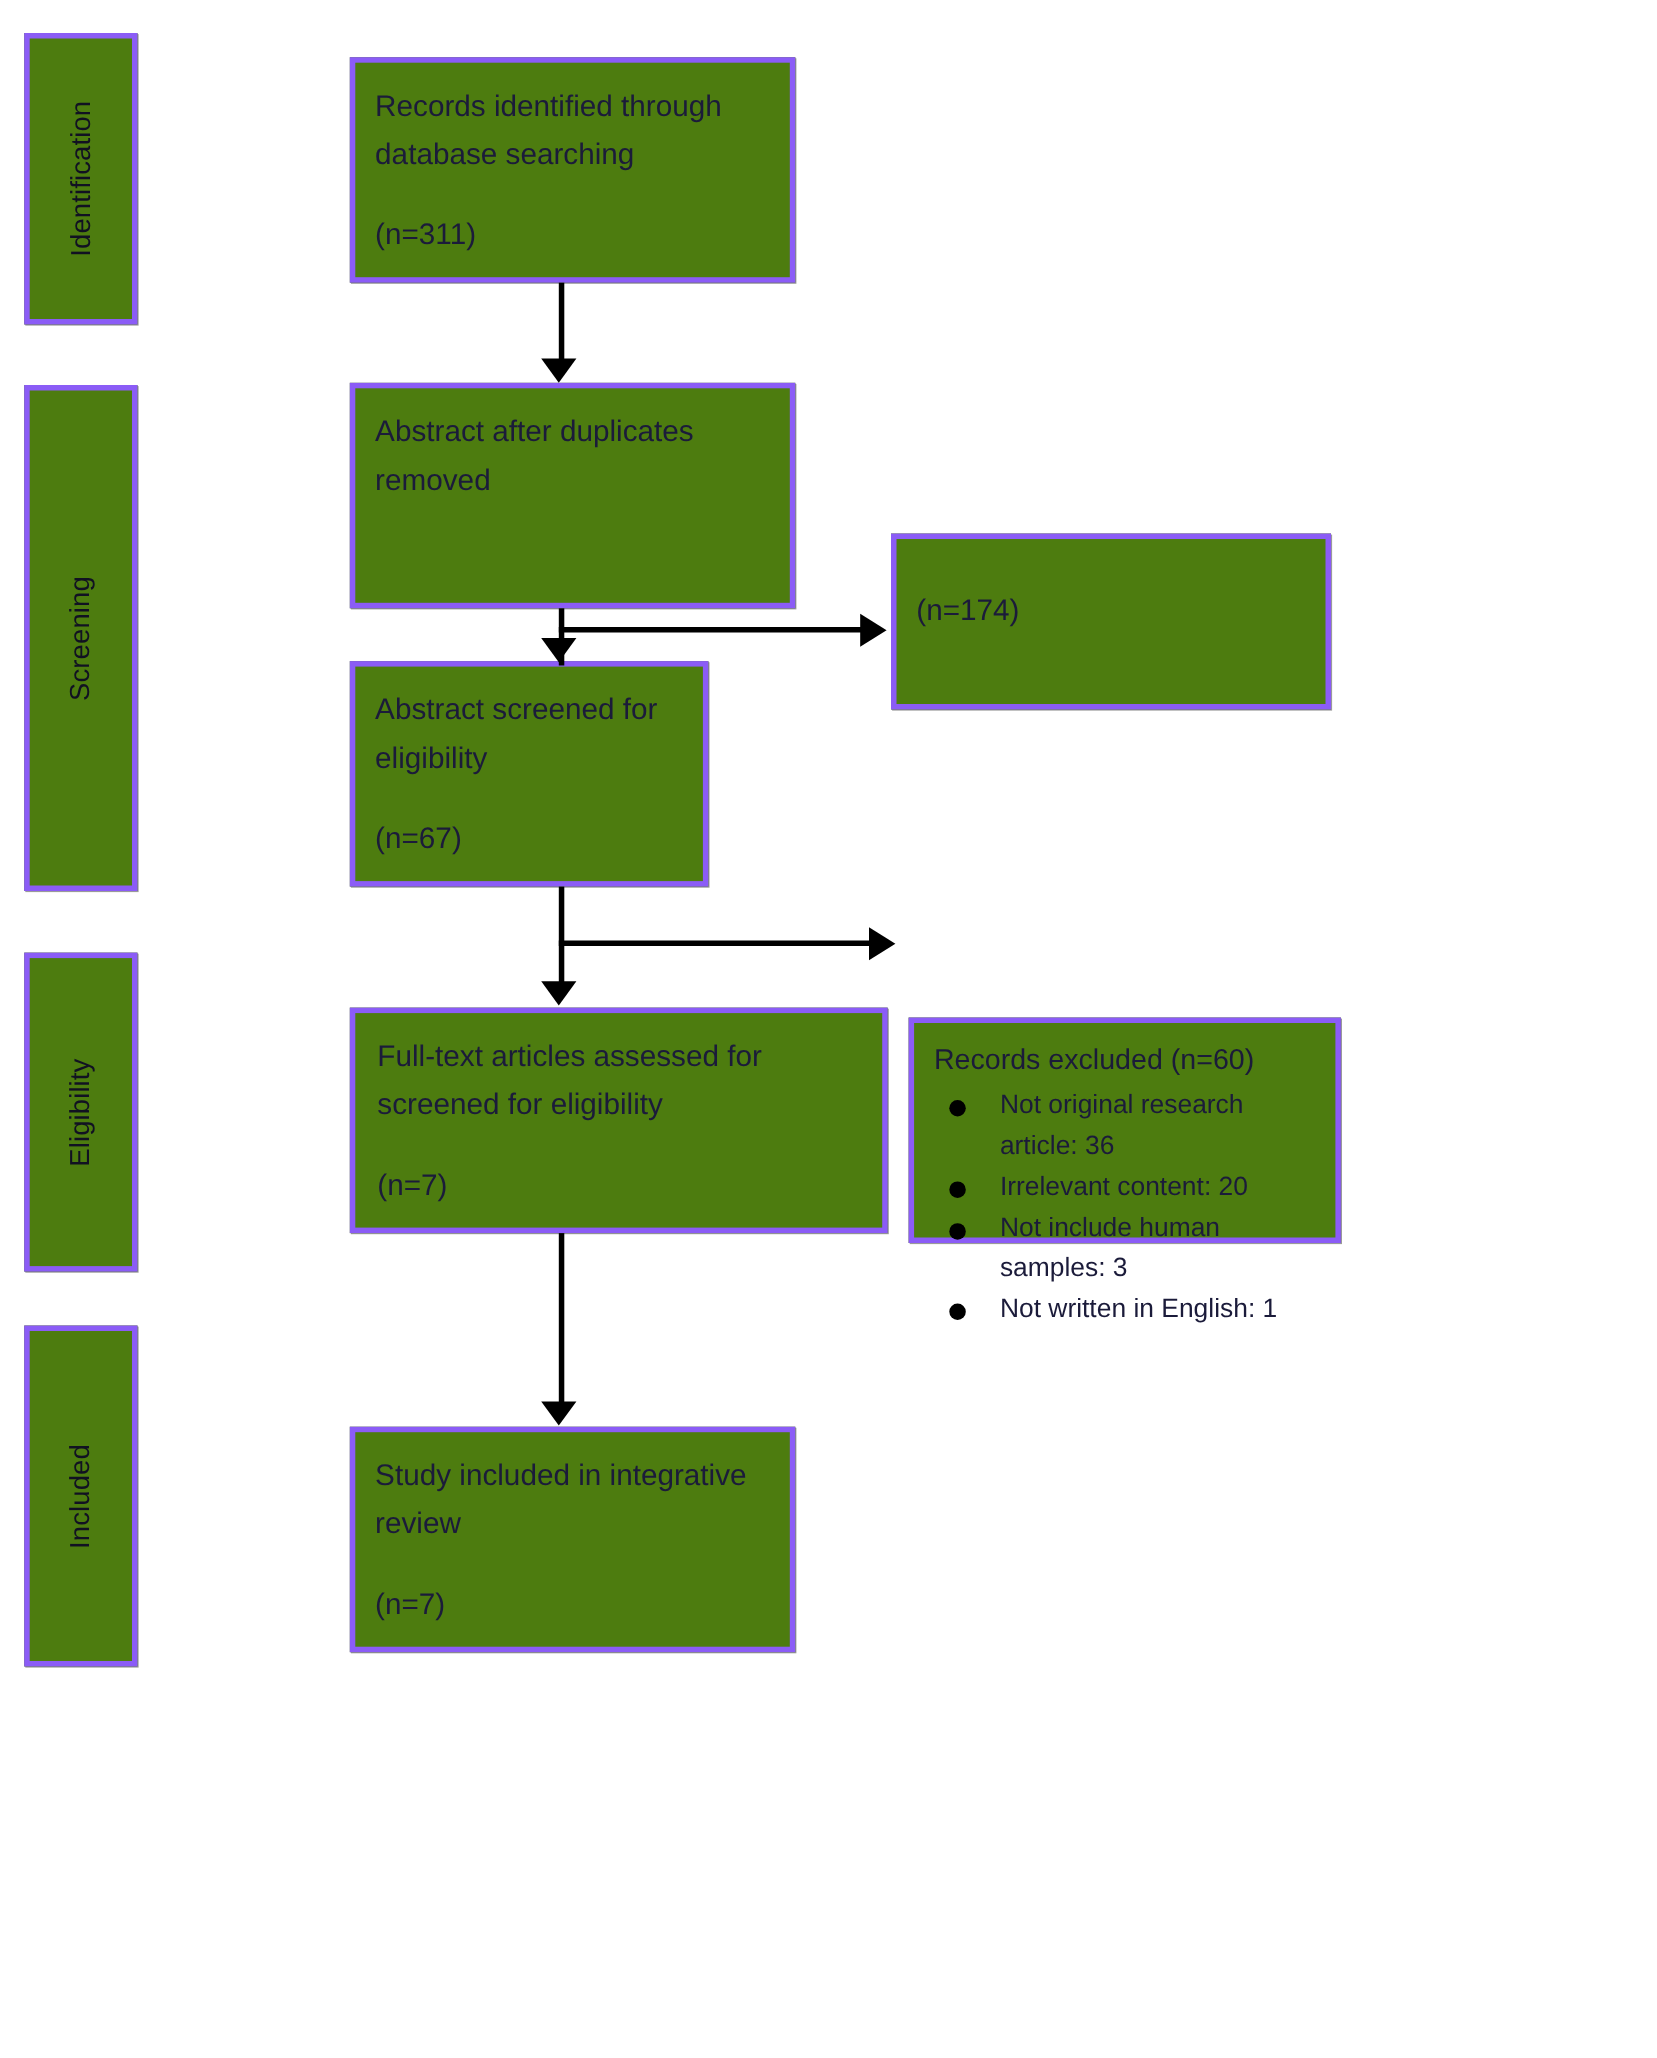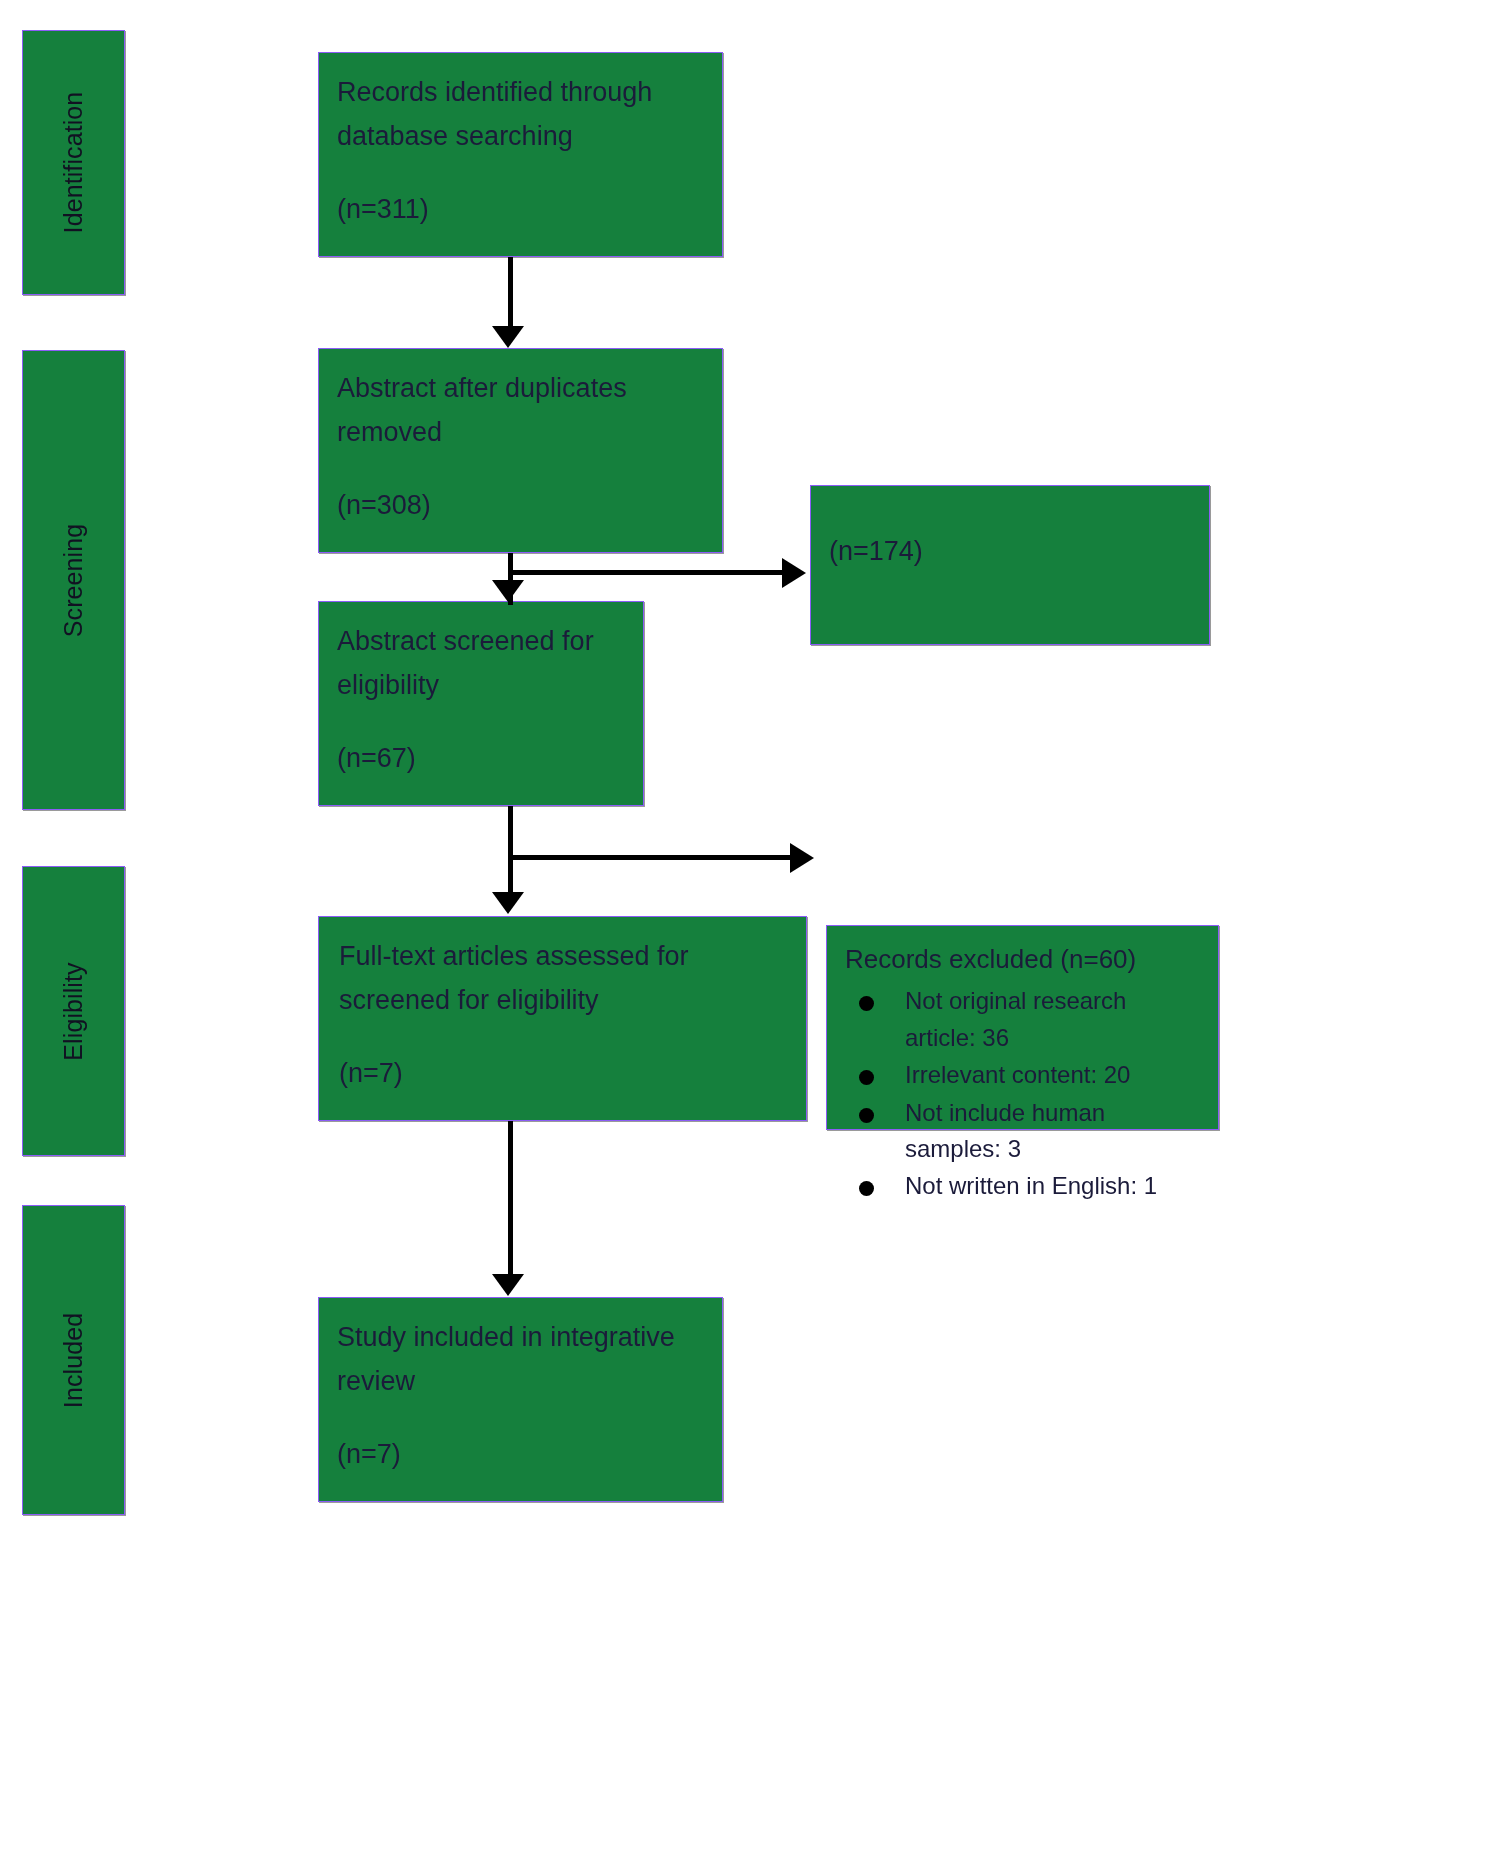--- a/index.html
+++ b/index.html
@@ -13,22 +13,22 @@
     width:1506px;
     height:1871px;
     background:#ffffff;
     overflow:hidden;
   }
 
   
   .box{
     position:absolute;
     box-sizing:border-box;
-    background:#15803d;
-    border:1px solid #8b5cf6;
+    background:#4d7c0f;
+    border:5px solid #8b5cf6;
     box-shadow:1px 1px 0 #9a9a9a;
   }
 
   
   .stage-box{
     display:flex;
     align-items:center;
     justify-content:center;
   }
   .stage-label{
@@ -137,21 +137,20 @@
     <div class="line">Records identified through</div>
     <div class="line">database searching</div>
     <div class="gap"></div>
     <div class="nline">(n=311)</div>
   </div>
 
   <div class="box content-box" style="left:318px; top:348px; width:405px; height:205px;">
     <div class="line">Abstract after duplicates</div>
     <div class="line">removed</div>
     <div class="gap"></div>
-    <div class="nline">(n=308)</div>
   </div>
 
   <div class="box content-box" style="left:318px; top:601px; width:326px; height:205px;">
     <div class="line">Abstract screened for</div>
     <div class="line">eligibility</div>
     <div class="gap"></div>
     <div class="nline">(n=67)</div>
   </div>
 
   <div class="box content-box" style="left:318px; top:916px; width:489px; height:205px;padding-left:20px;">

